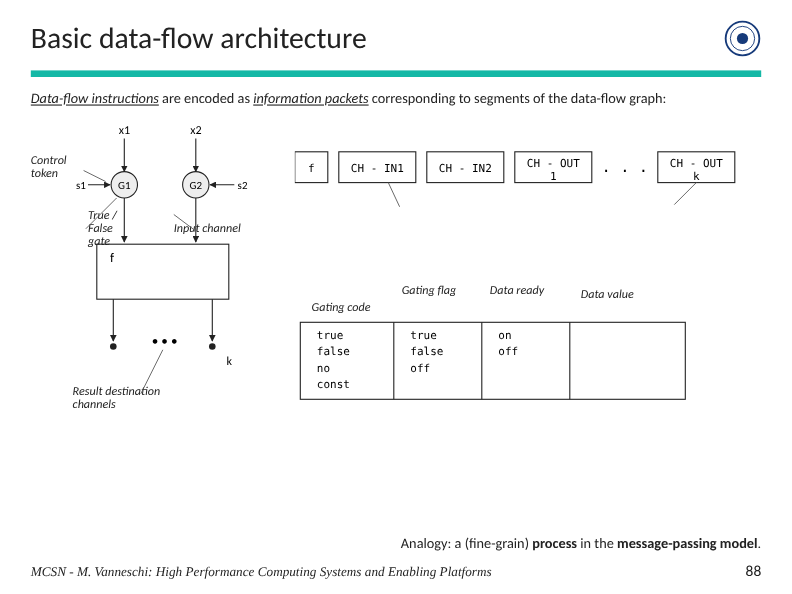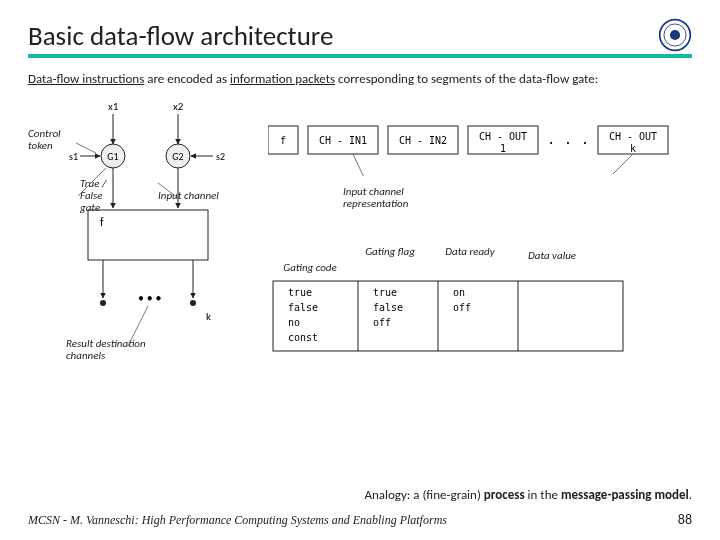--- a/index.html
+++ b/index.html
@@ -1,22 +1,22 @@
 <!DOCTYPE html>
 <html><head>
 <meta charset="utf-8">
 <style>
   * { margin: 0; padding: 0; box-sizing: border-box; }
   body { width: 720px; height: 540px; font-family: "Calibri", "Segoe UI", sans-serif; background: #fff; color: #222; position: relative; overflow: hidden; }
   .slide { padding: 18px 28px 10px 28px; height: 100%; position: relative; }
-  .title-row { display: flex; align-items: center; justify-content: space-between; border-bottom: 4px solid #14b8a6; padding-bottom: 2px; margin-bottom: 12px; }
+  .title-row { display: flex; align-items: center; justify-content: space-between; border-bottom: 6px solid #14b8a6; padding-bottom: 12px; margin-bottom: 12px; }
   .title { font-size: 27px; font-weight: 400; letter-spacing: 0; }
   .logo { width: 34px; height: 34px; }
   .intro { font-size: 13px; line-height: 1.35; margin-bottom: 10px; }
-  .intro .u { text-decoration: underline; }
+  .intro .u { text-decoration: underline; font-style: italic; }
   .content { position: relative; height: 300px; }
   .label { position: absolute; font-size: 11px; font-style: italic; line-height: 1.1; }
   .footer { position: absolute; left: 28px; right: 28px; bottom: 12px; display: flex; justify-content: space-between; align-items: baseline; }
   .footer-left { font-size: 12px; font-style: italic; font-family: "Times New Roman", serif; }
   .page-num { font-size: 14px; }
   .analogy { position: absolute; right: 28px; bottom: 38px; font-size: 13px; }
   .analogy b { font-weight: 700; }
   svg { position: absolute; }
 </style>
 </head>
@@ -27,29 +27,28 @@
   <div class="title-row">
     <div class="title">Basic data-flow architecture</div>
     <svg class="logo" viewBox="0 0 40 40" style="position:static;">
       <circle cx="20" cy="20" r="18" fill="none" stroke="#163a7a" stroke-width="2"></circle>
       <circle cx="20" cy="20" r="13" fill="none" stroke="#163a7a" stroke-width="1"></circle>
       <circle cx="20" cy="20" r="6" fill="#163a7a"></circle>
     </svg>
   </div>
 
   <div class="intro">
-    <span class="u">Data-flow instructions</span><span> are encoded as </span><span class="u">information packets</span><span> corresponding to segments of the data-flow gate:</span>
+    <span class="u">Data-flow instructions</span><span> are encoded as </span><span class="u">information packets</span><span> corresponding to segments of the data-flow graph:</span>
   </div>
 
   <div class="content">
 
     <div class="label" style="left:0px; top:30px; width:50px;">Control token</div>
     <div class="label" style="left:12px; top:80px; width:45px;margin-left:40px;">True / False gate</div>
     <div class="label" style="left:130px; top:92px; width:90px;">Input channel</div>
-    <div class="label" style="left:315px; top:88px; width:100px;">Input channel representation</div>
     <div class="label" style="left:38px; top:240px; width:120px;">Result destination channels</div>
 
     <div class="label" style="left:252px; top:148px; width:60px; text-align:center;margin-top:16px;">Gating code</div>
     <div class="label" style="left:332px; top:148px; width:60px; text-align:center;">Gating flag</div>
     <div class="label" style="left:412px; top:148px; width:60px; text-align:center;">Data ready</div>
     <div class="label" style="left:500px; top:152px; width:90px; text-align:left;">Data value</div>
 
     <svg viewBox="0 0 210 260" width="210" height="260" style="left:0; top:0;">
       <defs>
         <marker id="ah" viewBox="0 0 10 10" refX="9" refY="5" markerWidth="6" markerHeight="6" orient="auto">

